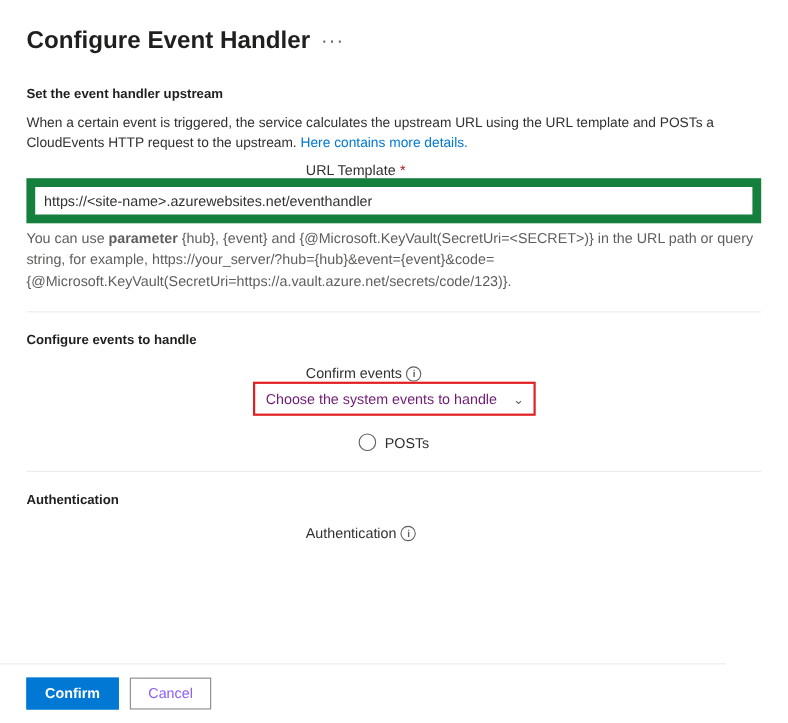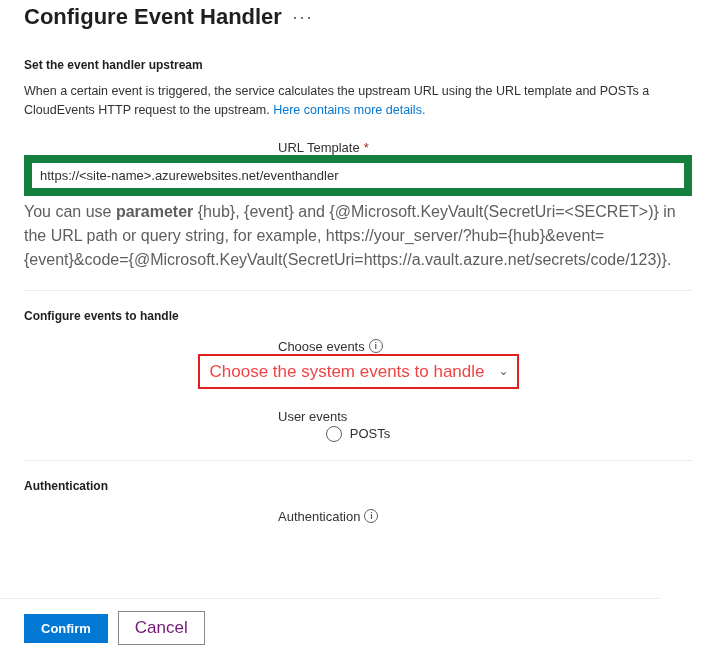--- a/index.html
+++ b/index.html
@@ -6,21 +6,21 @@
     body {
       font-family: 'Segoe UI', Tahoma, Geneva, Verdana, sans-serif;
       font-size: 13px;
       color: #323130;
       background: #fff;
       width: 716px;
       min-height: 657px;
       padding: 0;
     }
     .page-container {
-      padding: 4px 24px 20px 24px;
+      padding: 24px 24px 20px 24px;
       max-width: 716px;
     }
     .title-row {
       display: flex;
       align-items: center;
       gap: 10px;
       margin-bottom: 28px;
     }
     .page-title {
       font-size: 22px;
@@ -36,21 +36,21 @@
     .section-header {
       font-size: 12px;
       font-weight: 700;
       color: #201f1e;
       margin-bottom: 10px;
     }
     .description-text {
       font-size: 12.5px;
       color: #323130;
       line-height: 1.5;
-      margin-bottom: 14px;
+      margin-bottom: 1px;
     }
     .link-text {
       color: #0078d4;
       text-decoration: none;
       cursor: pointer;
     }
     .form-row {
       display: flex;
       align-items: center;
       margin-bottom: 14px;
@@ -87,36 +87,36 @@
     .url-input {
       width: 100%;
       border: 8px solid #15803d;
       padding: 5px 8px;
       font-size: 13px;
       color: #323130;
       outline: none;
       background: #fff;
     }
     .hint-text {
-      font-size: 16px;
+      font-size: 13px;
       color: #605e5c;
       margin-top: 4px;
       line-height: 1.5;
     }
     .hint-text strong { font-weight: 600; }
     .dropdown-wrapper {
       position: relative;
       width: 100%;
     }
     .dropdown-select {
       width: 100%;
       border: 2px solid #e02020;
       padding: 6px 32px 6px 10px;
-      font-size: 17px;
-      color: #ef4444;
+      font-size: 13px;
+      color: #701a75;
       appearance: none;
       background: #fff;
       cursor: pointer;
       outline: none;
     }
     .dropdown-chevron {
       position: absolute;
       right: 10px;
       top: 50%;
       transform: translateY(-50%);
@@ -188,24 +188,24 @@
       background: #0078d4;
       color: #fff;
       border: 1px solid #0078d4;
       padding: 6px 16px;
       font-size: 13px;
       font-weight: 600;
       cursor: pointer;
     }
     .btn-cancel {
       background: #fff;
-      color: #701a75;
+      color: #8b5cf6;
       border: 1px solid #8a8886;
       padding: 6px 16px;
-      font-size: 17px;
+      font-size: 13px;
       cursor: pointer;
     }
     .content-padding-bottom {
       padding-bottom: 60px;
     }
   </style>
 </head>
 <body>
 
 <div class="page-container content-padding-bottom">
@@ -236,37 +236,34 @@
     </div>
   </div>
 
   <hr class="section-divider">
 
   <div>
     <div class="section-header">Configure events to handle</div>
 
     <div class="form-row">
       <div class="form-label">
-        <span>Choose events</span>
+        <span>Confirm events</span>
         <span class="info-icon">i</span>
       </div>
       <div class="form-control-area">
         <div class="dropdown-wrapper">
           <select class="dropdown-select">
             <option value="">Choose the system events to handle</option>
           </select>
           <span class="dropdown-chevron">⌄</span>
         </div>
       </div>
     </div>
 
     <div class="form-row">
-      <div class="form-label">
-        <span>User events</span>
-      </div>
       <div class="form-control-area">
         <div class="radio-group">
 
           <label class="radio-item">
             <div class="radio-outer">
               
             </div>
             <span class="radio-label">POSTs</span>
           </label>
 

